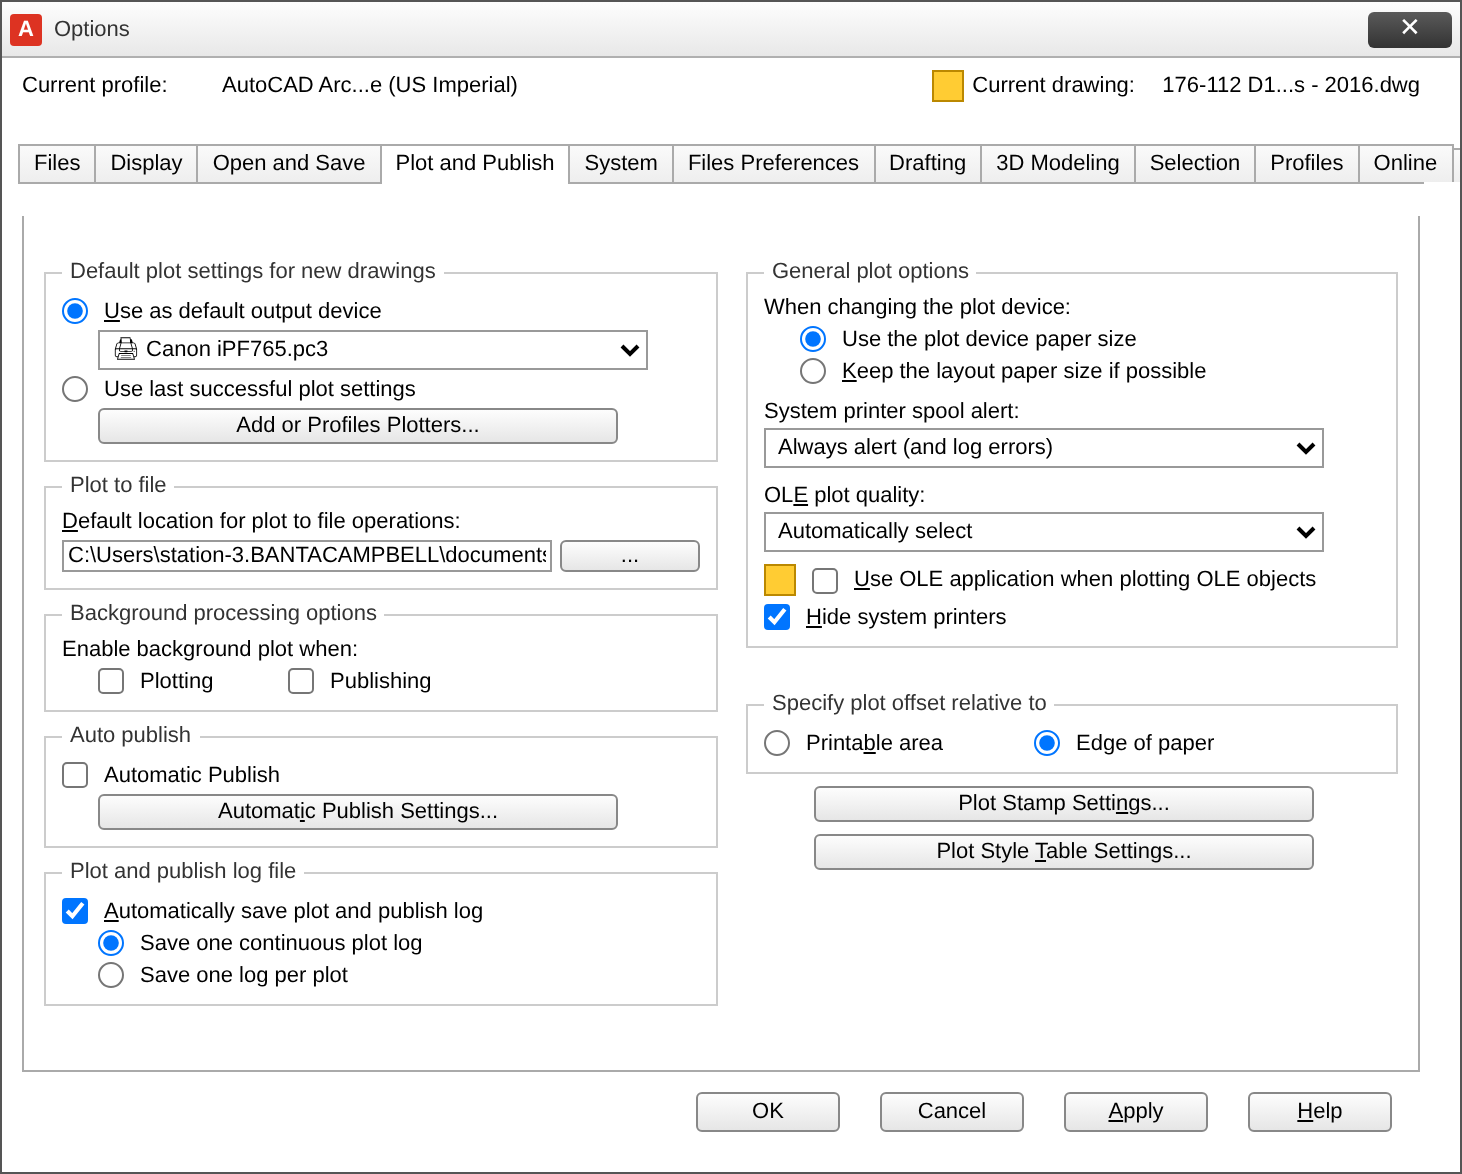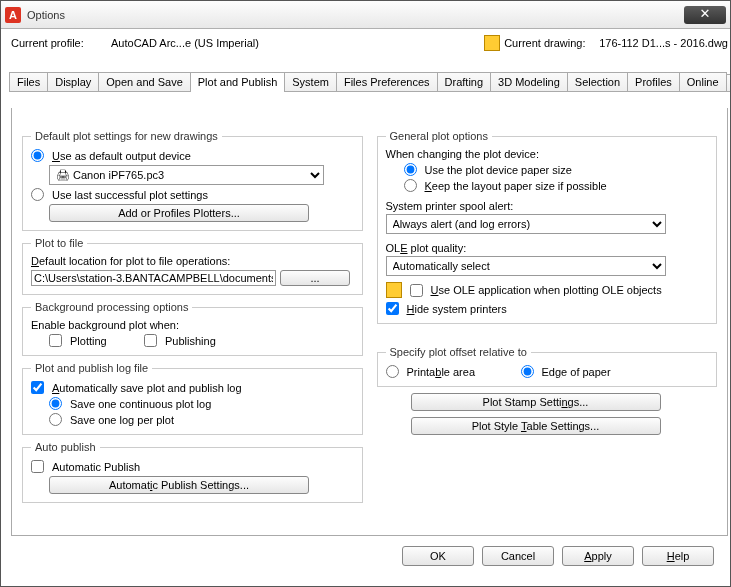--- a/index.html
+++ b/index.html
@@ -2,21 +2,21 @@
 <html><head>
 <meta charset="utf-8">
 <style>
 * { box-sizing: border-box; font-family: "Segoe UI", Tahoma, sans-serif; font-size: 11px; }
 body { margin: 0; background: #000; }
 .window { width: 731px; height: 587px; background: #fff; border: 1px solid #555; display: flex; flex-direction: column; }
 .titlebar { height: 28px; background: linear-gradient(#fdfdfd,#e8e8e8); border-bottom: 1px solid #b0b0b0; display: flex; align-items: center; padding: 0 4px; }
 .titlebar .appicon { width: 16px; height: 16px; background: #d32; border-radius: 2px; display: inline-flex; align-items: center; justify-content: center; color: #fff; font-weight: bold; margin-right: 6px; }
 .titlebar .title { flex: 1; color: #333; }
 .titlebar .close { width: 42px; height: 18px; background: linear-gradient(#5a5a5a,#333); border-radius: 3px; color: #fff; text-align: center; line-height: 16px; font-size: 13px; cursor: pointer; }
-.content { flex: 1; padding: 6px 2px 10px 10px; display: flex; flex-direction: column; overflow: hidden; }
+.content { flex: 1; padding: 6px 20px 10px 10px; display: flex; flex-direction: column; overflow: hidden; }
 .profile-row { display: flex; align-items: center; margin-bottom: 4px; }
 .profile-row .lbl { width: 100px; }
 .profile-row .val { width: 180px; }
 .profile-row .dicon { width: 16px; height: 16px; background: #fc3; margin-right: 4px; border: 1px solid #b80; }
 .tabs { display: flex; border-bottom: 1px solid #aaa; margin: 16px -2px; align-items: flex-end; }
 .tab { border: 1px solid #aaa; border-bottom: none; padding: 3px 7px; margin-right: -1px; background: linear-gradient(#fafafa,#eee); cursor: pointer; white-space: nowrap; font-size: 11px; }
 .tab.active { background: #fff; padding-bottom: 4px; position: relative; top: 1px; }
 .tab.arrow { padding: 3px 4px; font-size: 9px; }
 .panel { flex: 1; border: 1px solid #aaa; border-top: none; background: #fff; padding: 8px 10px; display: flex; gap: 14px; overflow: hidden; }
 .col { flex: 1; display: flex; flex-direction: column; gap: 6px; margin-top: 14px; }
@@ -26,21 +26,21 @@
 .row.indent { margin-left: 18px; }
 input[type=radio], input[type=checkbox] { margin: 0 4px 0 0; }
 select, input[type=text] { border: 1px solid #999; padding: 1px 2px; font-size: 11px; background: #fff; }
 select { height: 20px; }
 .btn { border: 1px solid #888; background: linear-gradient(#fdfdfd,#e6e6e6); padding: 2px 10px; border-radius: 3px; cursor: pointer; text-align: center; min-width: 70px; }
 .btn.wide { width: 260px; }
 .btn.mid { width: 250px; margin-left: 34px; }
 .browse { width: 24px; padding: 1px 0; }
 .u { text-decoration: underline; }
 .oleicon { width: 16px; height: 16px; background: #fc3; border: 1px solid #b80; margin-right: 4px; }
-.footer { display: flex; justify-content: flex-end; gap: 8px; padding: 10px 14px; }
+.footer { display: flex; justify-content: flex-end; gap: 20px; padding: 10px 14px; }
 .footer .btn { min-width: 72px; padding: 3px 10px; }
 .spacer { flex: 1; }
 .plabel { margin: 2px 0; }
 </style>
 </head>
 <body>
 
 <div class="window">
   <div class="titlebar">
     <span class="appicon">A</span>
@@ -108,43 +108,43 @@
           <div class="plabel">Enable background plot when:</div>
           <div class="row indent">
             <input type="checkbox" style="">
               <label style="width:70px">Plotting</label>
             <input type="checkbox" style="">
               <label>Publishing</label>
           </div>
         </fieldset>
 
         <fieldset>
+          <legend>Auto publish</legend>
+          <div class="row">
+              <input type="checkbox" style="">
+              <label>Automatic Publish</label>
+            </div>
+          <div class="row indent">
+              <button class="btn wide">Automat<span class="u">i</span>c Publish Settings...</button>
+            </div>
+        </fieldset>
+
+        <fieldset>
           <legend>Plot and publish log file</legend>
           <div class="row">
               <input type="checkbox" checked="" style="">
               <label><span class="u">A</span>utomatically save plot and publish log</label>
             </div>
           <div class="row indent">
               <input type="radio" checked="" style="">
               <label>Save one continuous plot log</label>
             </div>
           <div class="row indent">
               <input type="radio" style="">
               <label>Save one log per plot</label>
-            </div>
-        </fieldset>
-
-        <fieldset>
-          <legend>Auto publish</legend>
-          <div class="row">
-              <input type="checkbox" style="">
-              <label>Automatic Publish</label>
-            </div>
-          <div class="row indent">
-              <button class="btn wide">Automat<span class="u">i</span>c Publish Settings...</button>
             </div>
         </fieldset>
 
       </div>
 
       <div class="col">
 
         <fieldset>
           <legend>General plot options</legend>
           <div class="plabel">When changing the plot device:</div>

